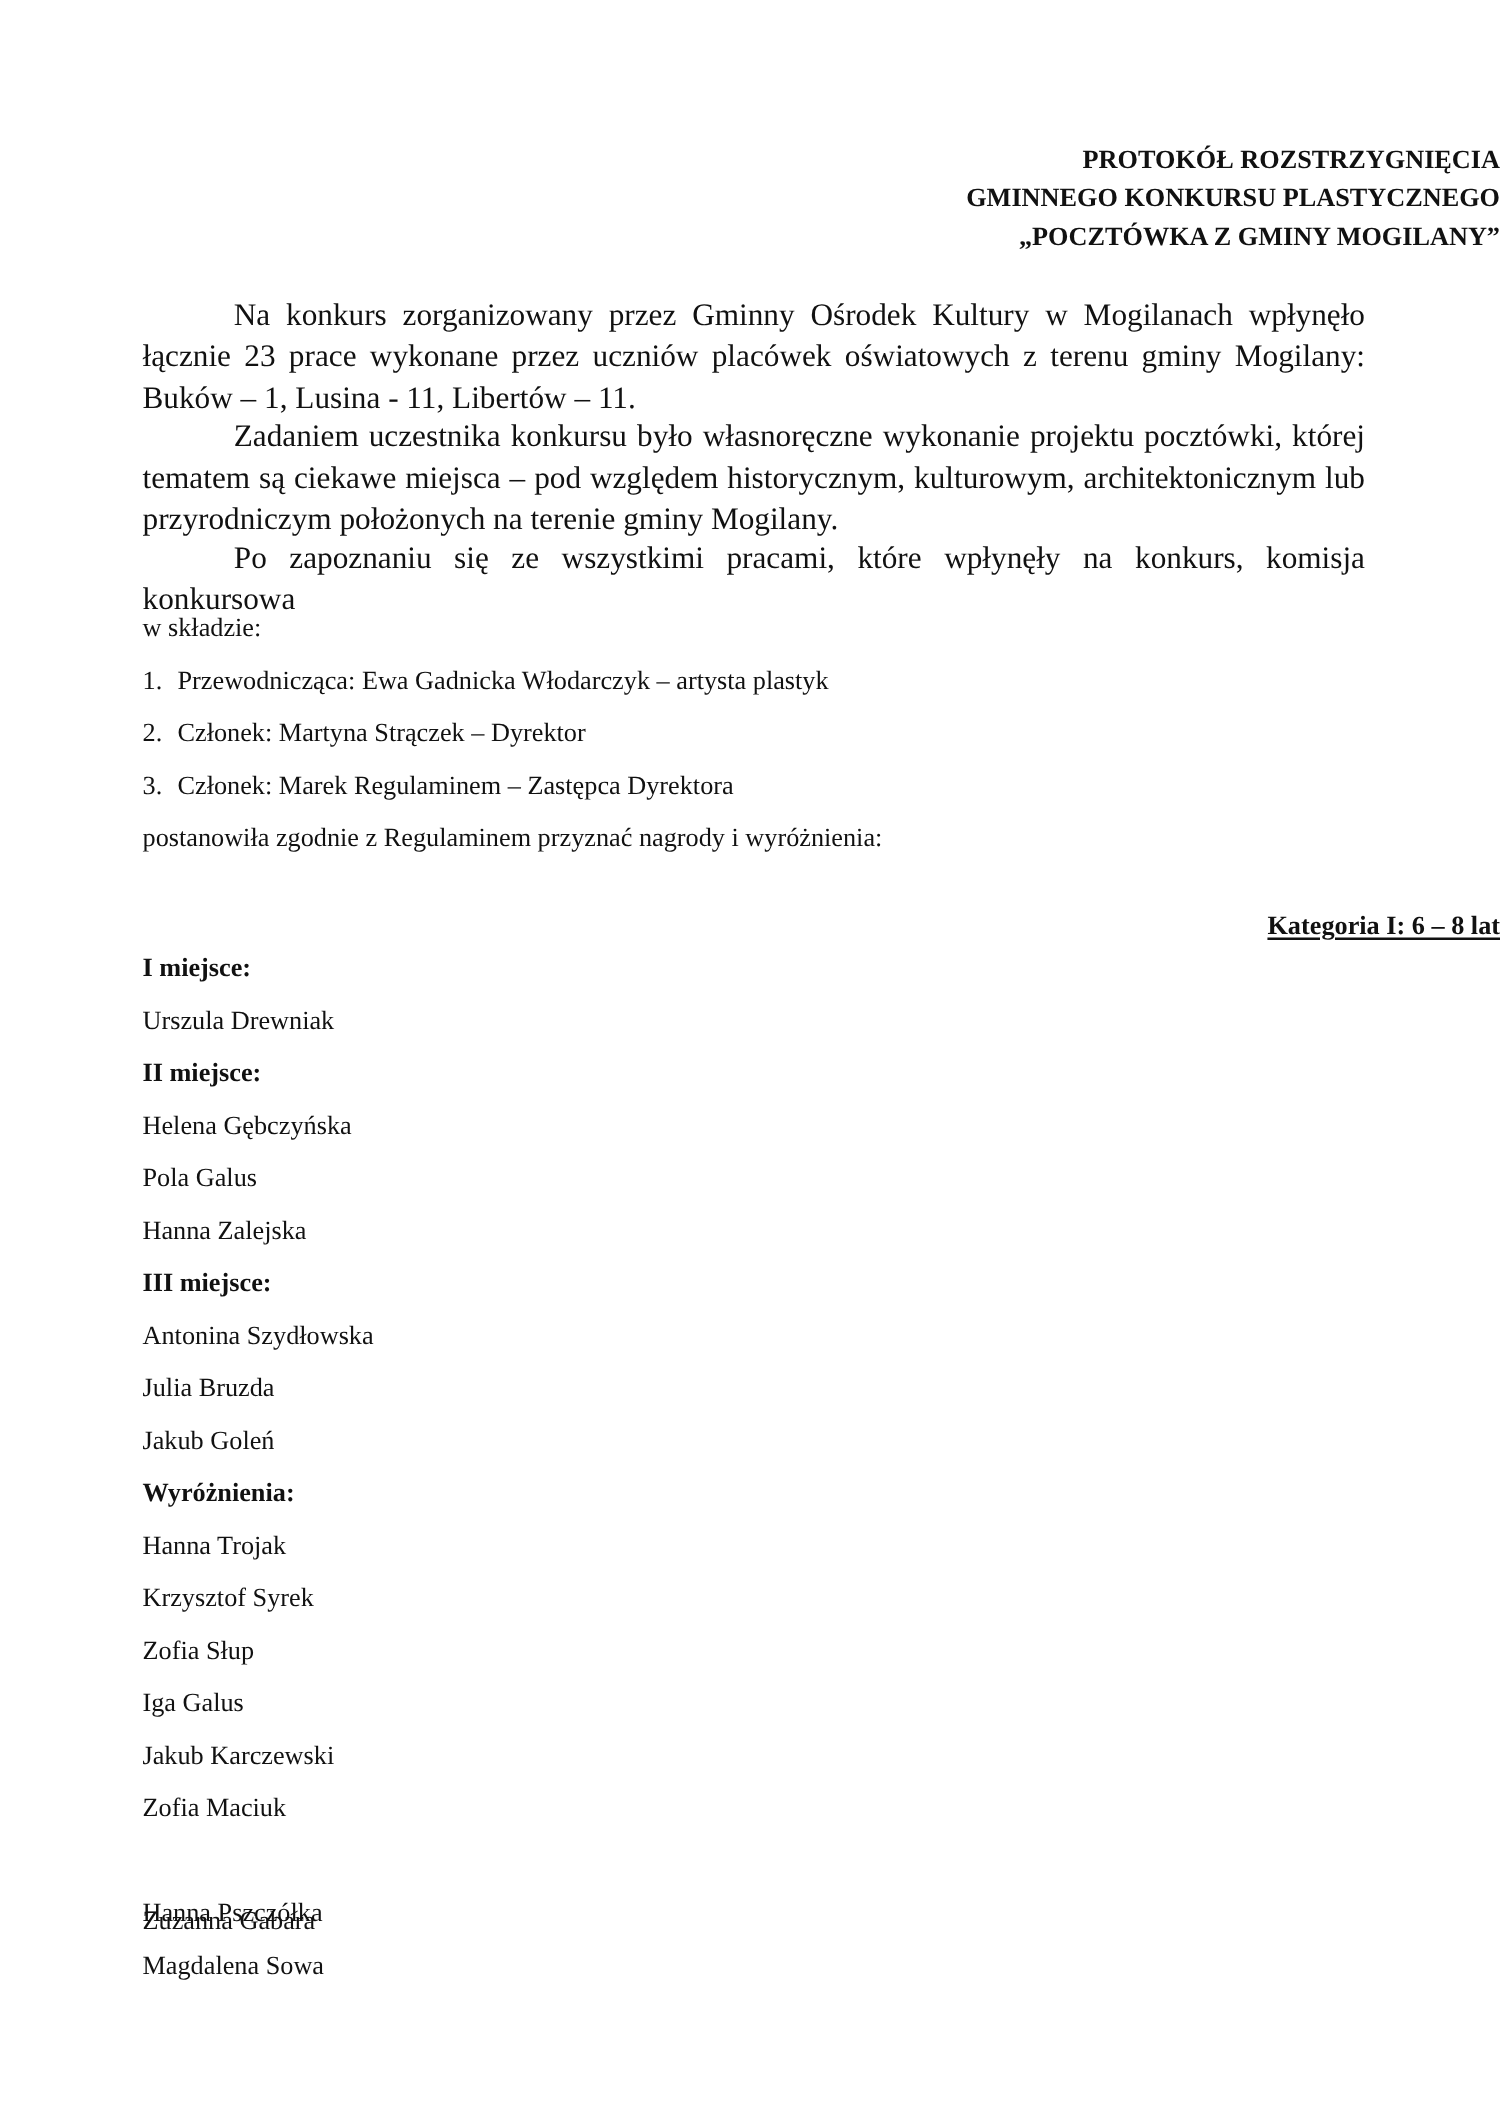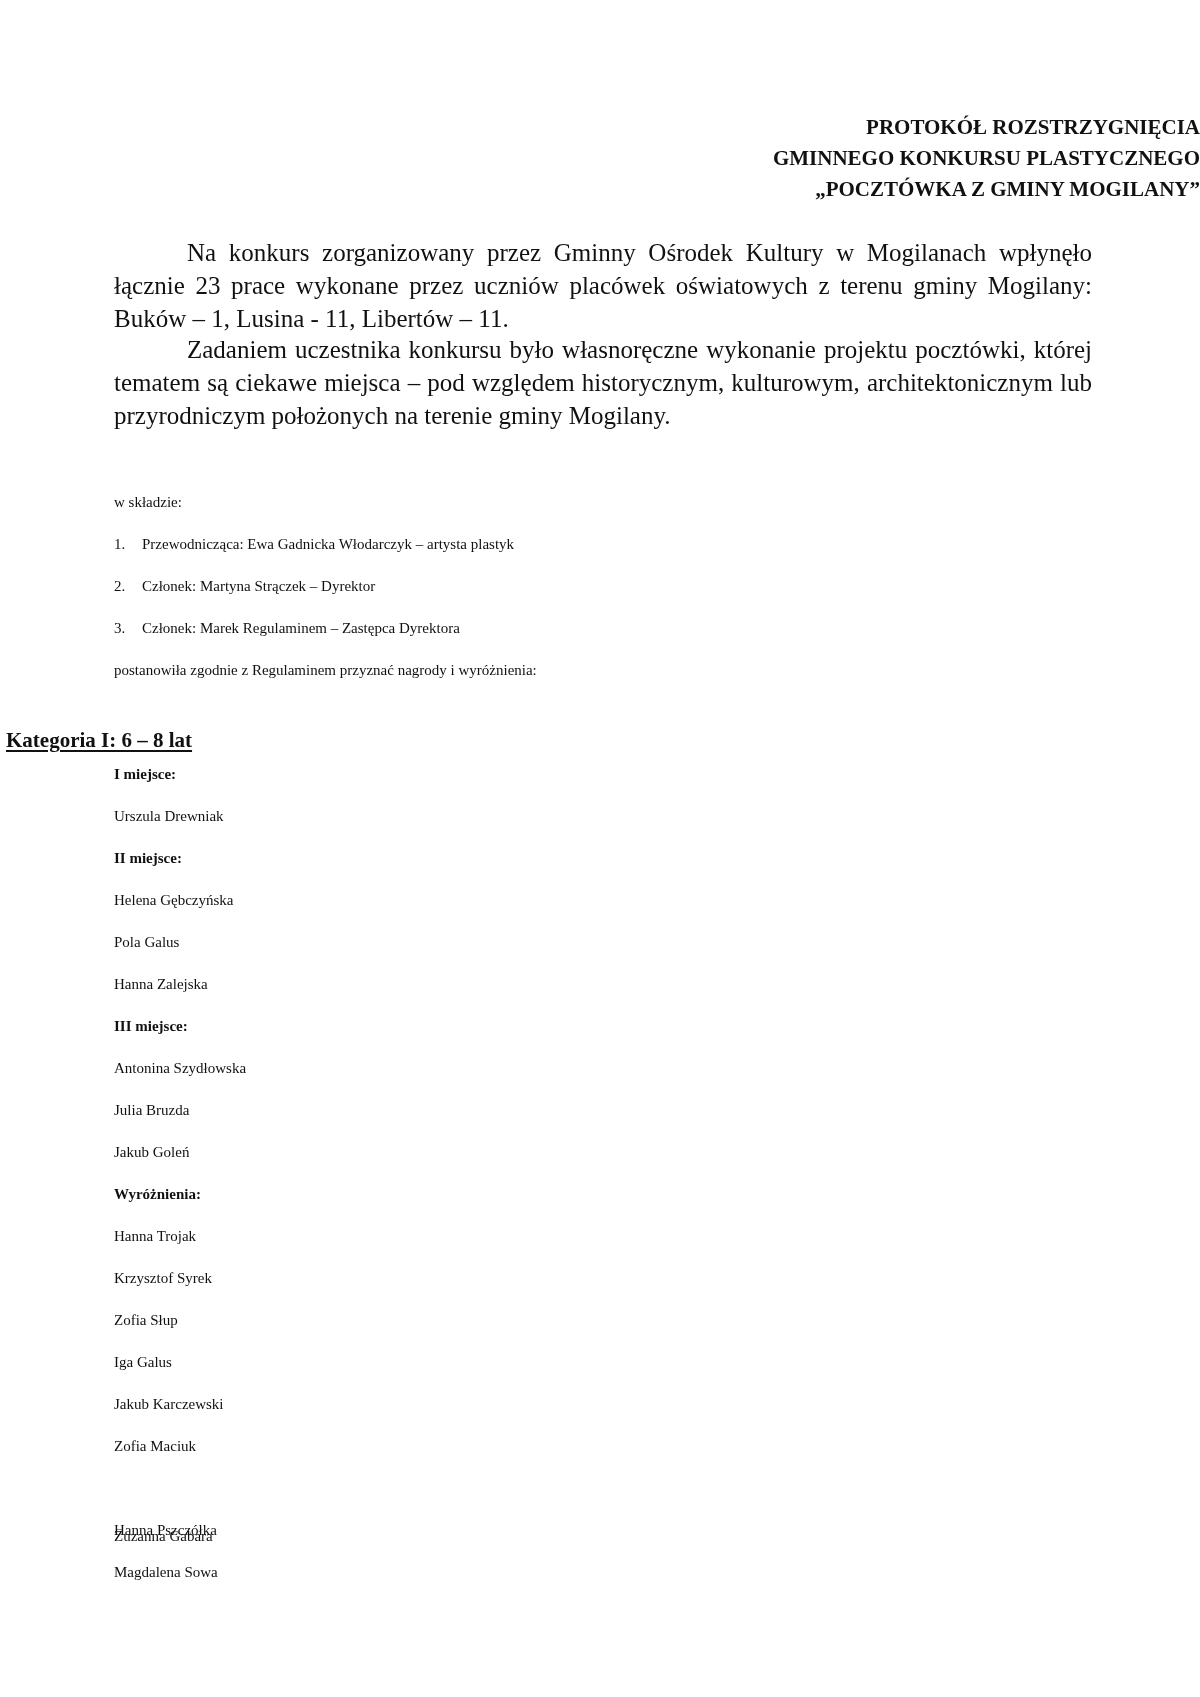--- a/index.html
+++ b/index.html
@@ -40,32 +40,32 @@
       width: 978px;
       font-size: 25px;
       line-height: 33px;
       text-align: justify;
     }
     .indent { text-indent: 73px; }
 
     .line {
       position: absolute;
       left: 114px;
-      font-size: 15px;
+      font-size: 21px;
       line-height: 28px;
       white-space: nowrap;
     }
     .bold { font-weight: bold; }
 
     .category-heading {
       position: absolute;
       left: 0;
       width: 1200px;
       top: 726px;
-      text-align: left;
+      text-align: right;
       font-size: 21px;
       font-weight: bold;
       line-height: 28px;
     }
     .category-heading span {
       text-decoration: underline;
       text-underline-offset: 3px;
       padding-left: 6px;
     }
     .member-num { display: inline-block; width: 28px; }
@@ -76,20 +76,21 @@
 <div class="page">
 
   <div class="title-block">
     <span class="title-line">PROTOKÓŁ ROZSTRZYGNIĘCIA</span>
     <span class="title-line">GMINNEGO KONKURSU PLASTYCZNEGO</span>
     <span class="title-line">„POCZTÓWKA Z GMINY MOGILANY”</span>
   </div>
 
   <p class="para indent" style="top:236px; margin:0;">Na konkurs zorganizowany przez Gminny Ośrodek Kultury w Mogilanach wpłynęło łącznie 23 prace wykonane przez uczniów placówek oświatowych z terenu gminy Mogilany: Buków – 1, Lusina - 11,  Libertów – 11.</p>
   <p class="para indent" style="top:333px; margin:0;">Zadaniem uczestnika  konkursu było własnoręczne wykonanie projektu pocztówki, której tematem są ciekawe miejsca –  pod względem historycznym, kulturowym, architektonicznym lub przyrodniczym położonych  na terenie gminy Mogilany.</p>
+  <p class="para indent" style="top:430px; margin:0;">Po zapoznaniu się ze wszystkimi pracami, które wpłynęły na konkurs, komisja konkursowa</p>
 
   <div class="line" style="top:488px;">w składzie:</div>
 
   <div class="line" style="top:530px;">
     <span class="member-num">1.</span><span>Przewodnicząca: Ewa Gadnicka Włodarczyk – artysta plastyk</span>
   </div>
   <div class="line" style="top:572px;">
     <span class="member-num">2.</span><span>Członek: Martyna Strączek – Dyrektor</span>
   </div>
   <div class="line" style="top:614px;">

